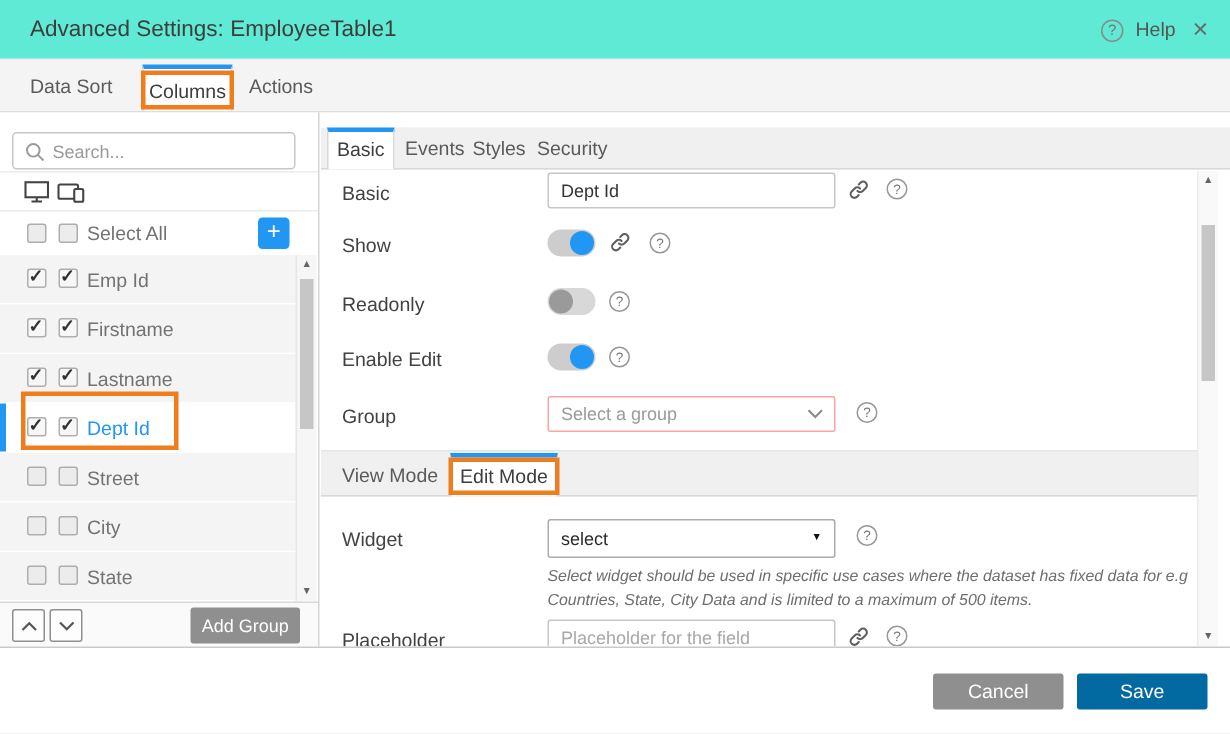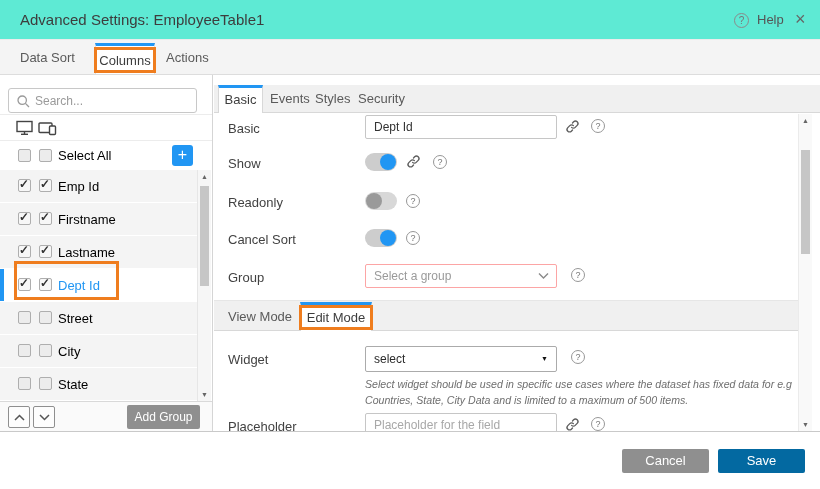--- a/index.html
+++ b/index.html
@@ -37,21 +37,21 @@
   .devices { position:absolute; top:41px; left:0; right:0; height:25px; border-bottom:1px solid #ececec; }
   .dev-icon { position:absolute; top:4px; cursor:pointer; }
   .dev-desktop { left:16px; }
   .dev-mobile { left:38px; }
   .selectall-row { position:absolute; top:67px; left:0; right:0; height:27px; background:#fff; }
   .cb { position:absolute; top:50%; margin-top:-7px; width:13px; height:13px; background:#ececec; border:1px solid #aeaeae;
     border-radius:2px; cursor:pointer; }
   .cb.on { background:#f7f7f7; }
   .cb.on::after { content:"\2713"; position:absolute; left:0px; top:-3px; font-size:12px; font-weight:bold; color:#333; }
   .cb1 { left:18px; } .cb2 { left:39px; }
-  .row-label { position:absolute; left:58px; top:0; bottom:0; display:flex; align-items:center; font-size:13px; color:#000000; }
+  .row-label { position:absolute; left:58px; top:0; bottom:0; display:flex; align-items:center; font-size:13px; color:#737373; }
   .plus-btn { position:absolute; left:172px; top:3px; width:21px; height:21px; background:#2196f3; border-radius:3px;
     color:#fff; font-size:16px; line-height:19px; text-align:center; cursor:pointer; }
   .col-list { position:absolute; top:95px; left:0; width:197px; height:231px; }
   .col-row { position:relative; height:32px; margin-bottom:1px; background:#f4f4f4; cursor:pointer; }
   .col-row.selected { background:#fff; }
   .col-row.selected .row-label { color:#2196f3; }
   .sel-bar { position:absolute; left:0; top:0; bottom:0; width:4px; background:#2196f3; }
   .ann-dept { left:14px; top:186px; width:105px; height:39px; z-index:6; }
   .sb-scroll { position:absolute; left:197px; top:95px; width:14px; height:231px; background:#f6f6f6; border-left:1px solid #e6e6e6; }
   .sb-arrow { position:absolute; left:0; width:13px; text-align:center; font-size:7px; color:#666; cursor:pointer; }
@@ -242,21 +242,21 @@
       <path d="M13.4 10.6a4 4 0 0 0-5.7 0l-3.2 3.2a4 4 0 1 0 5.7 5.7L12 17.7" fill="none" stroke="#5f5f5f" stroke-width="2.2" stroke-linecap="round"></path>
     </svg>
     <span class="q-icon" style="left:219px; top:80px">?</span>
 
     <span class="f-label" style="top:120px">Readonly</span>
     <div class="toggle" style="top:117px">
         <div class="knob"></div>
       </div>
     <span class="q-icon" style="left:192px; top:119px">?</span>
 
-    <span class="f-label" style="top:157px">Cancel Sort</span>
+    <span class="f-label" style="top:157px">Enable Edit</span>
     <div class="toggle on" style="top:154px">
         <div class="knob"></div>
       </div>
     <span class="q-icon" style="left:192px; top:156px">?</span>
 
     <span class="f-label" style="top:195px">Group</span>
     <div class="f-select" style="top:189px">
       <span>Select a group</span>
       <svg class="chev" width="11" height="8" viewBox="0 0 11 8">
         <polyline points="1,1.5 5.5,6 10,1.5" fill="none" stroke="#8a8a8a" stroke-width="1.4"></polyline>

